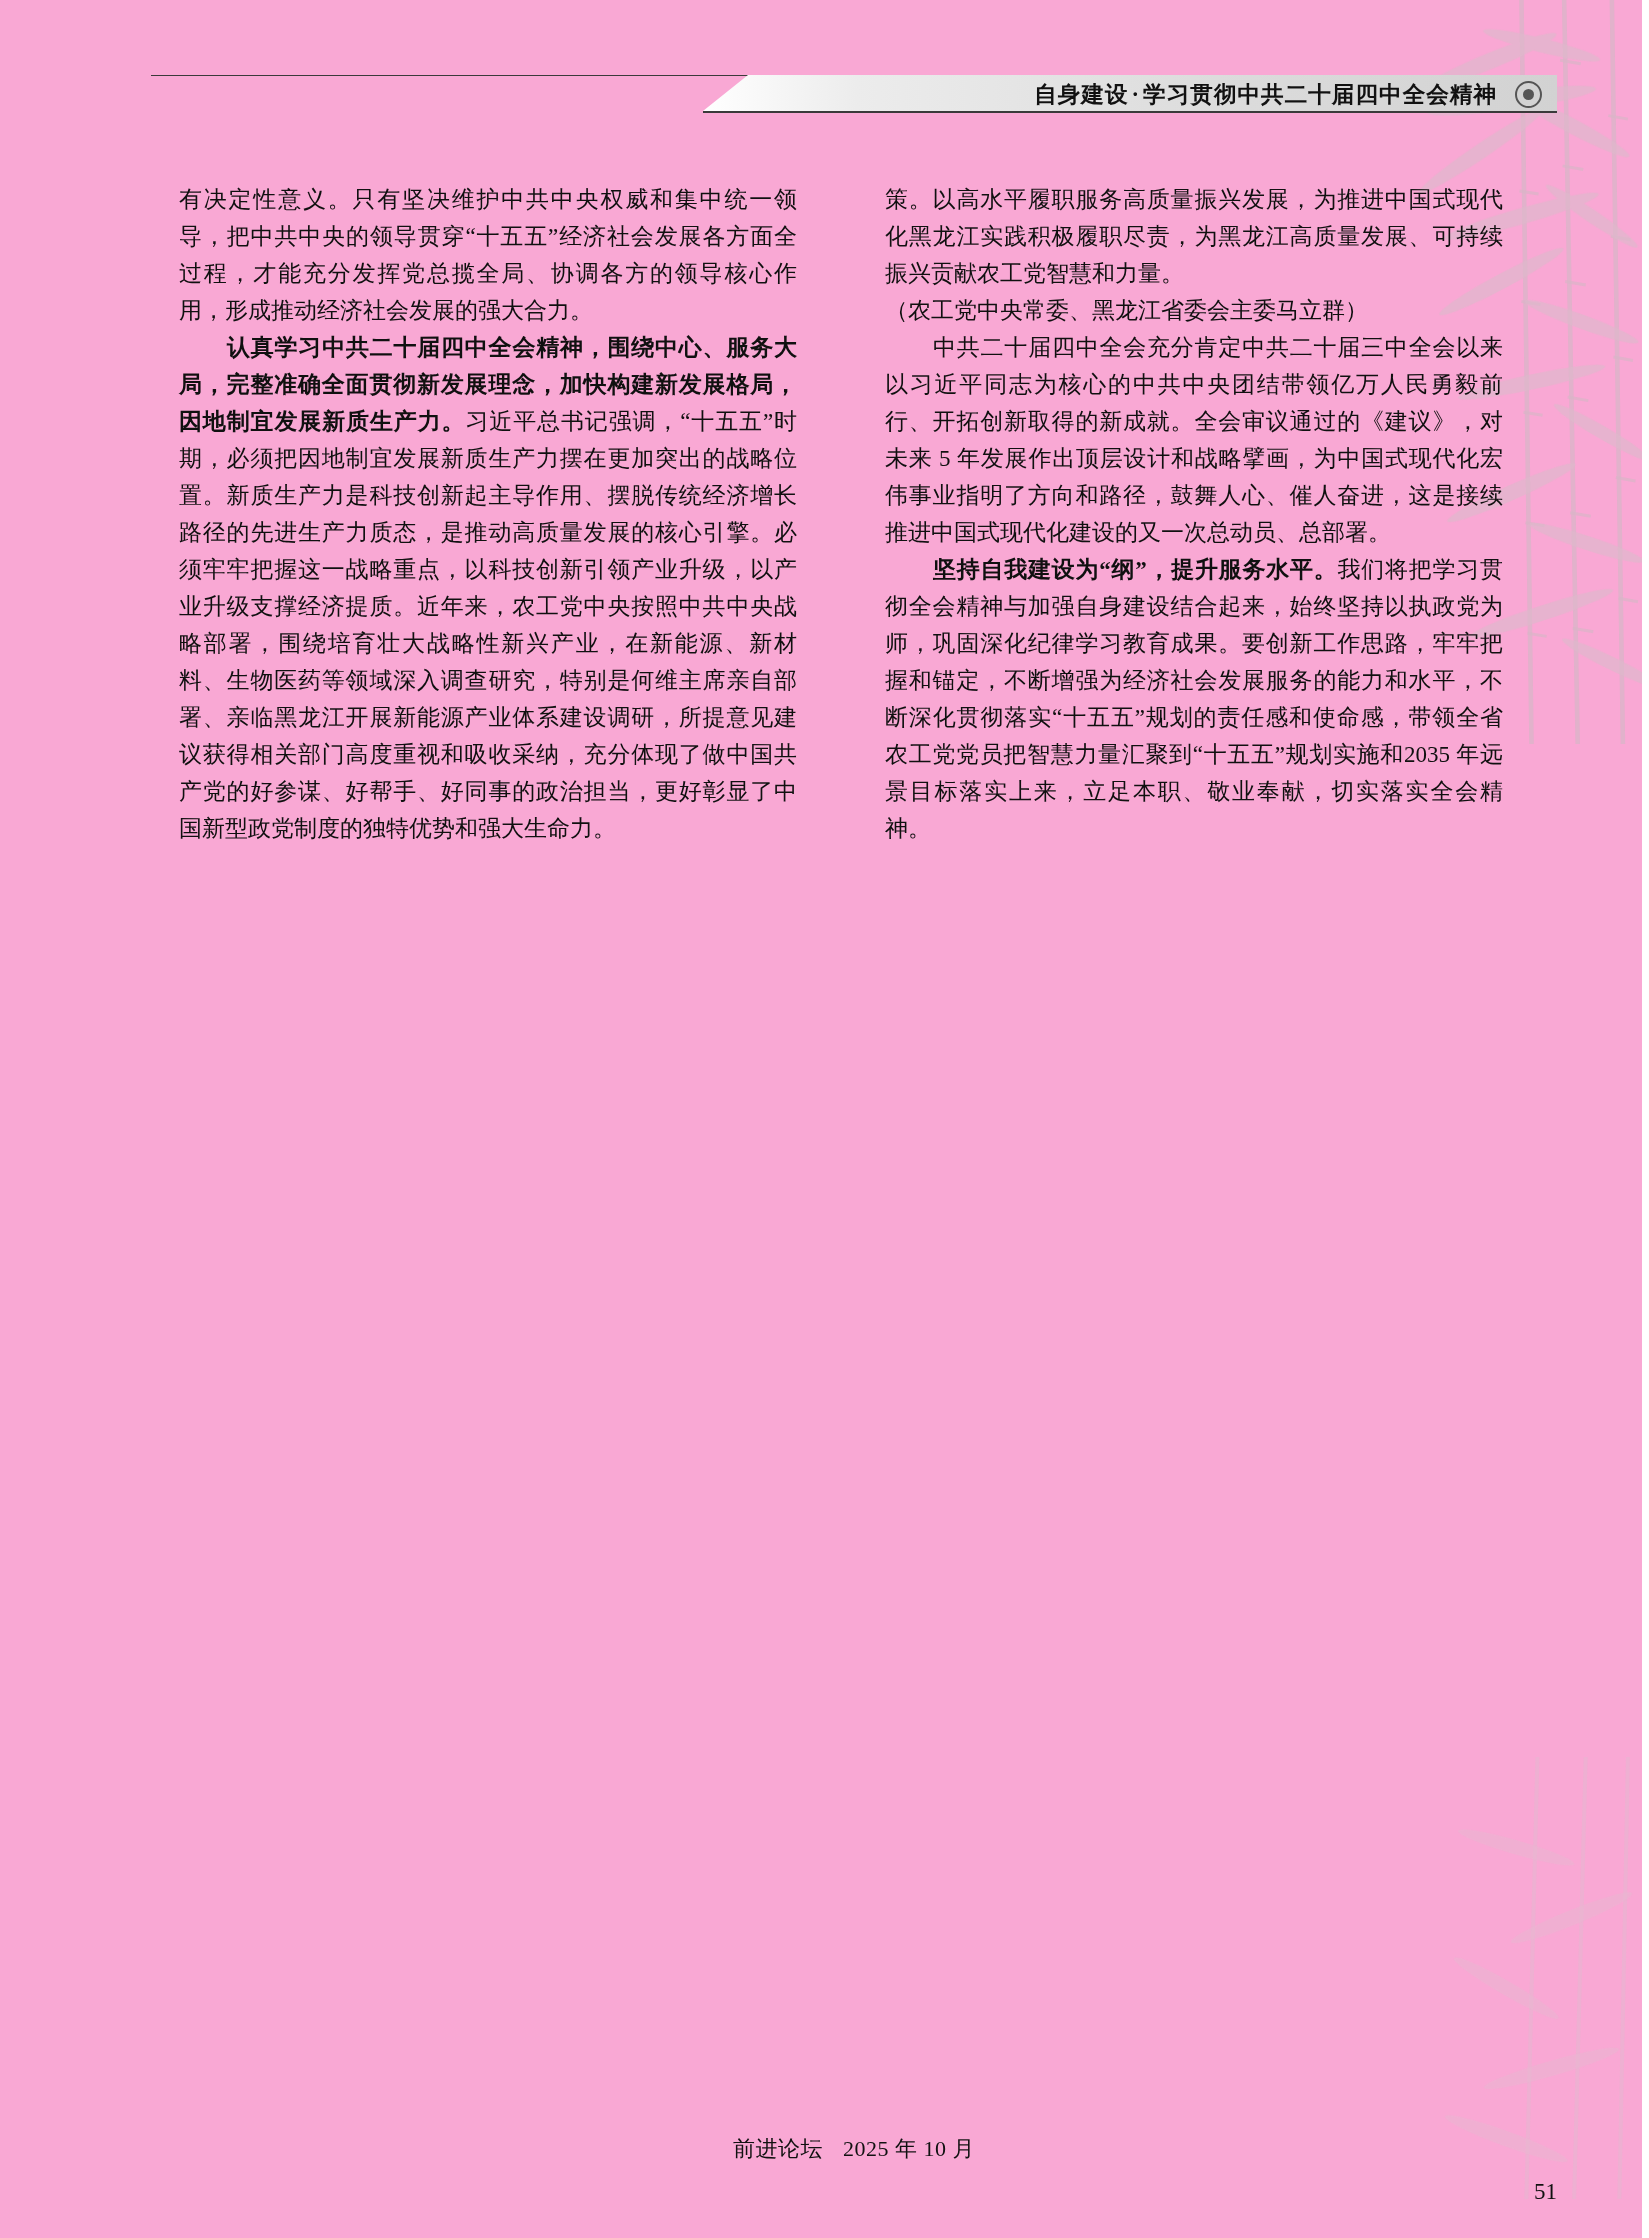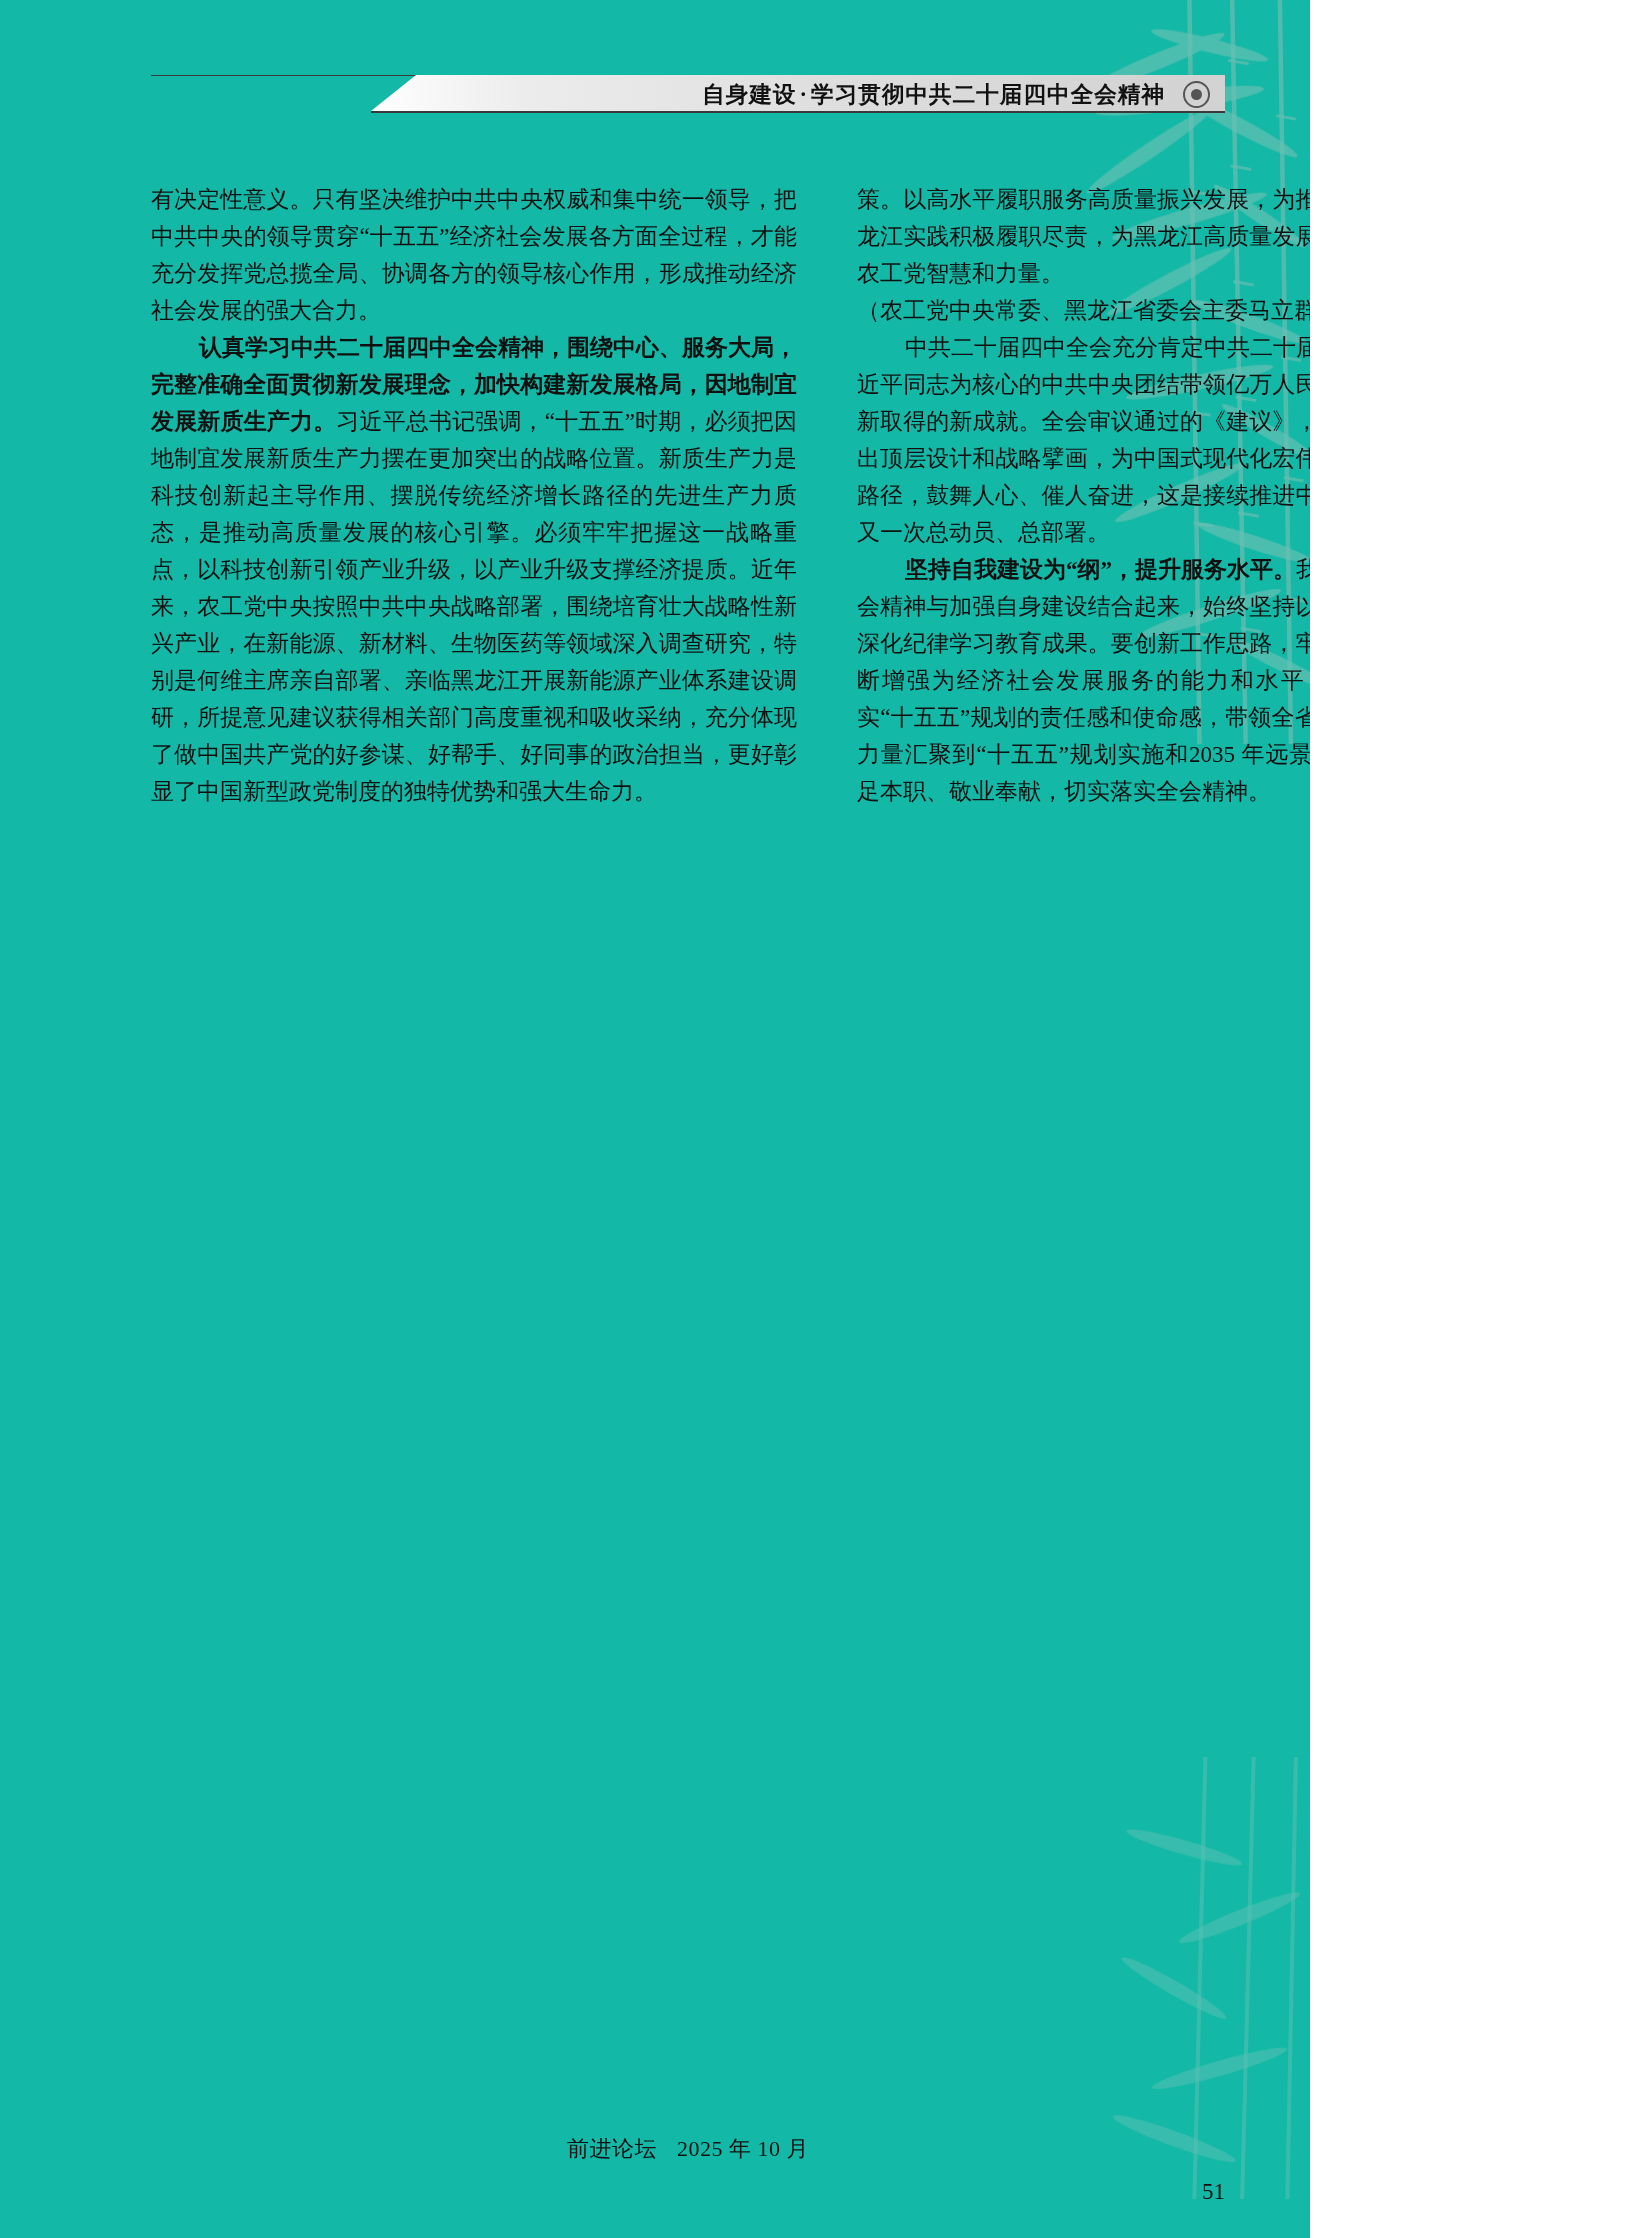--- a/index.html
+++ b/index.html
@@ -5,23 +5,23 @@
   html, body {
     margin: 0;
     padding: 0;
     background: #ffffff;
   }
   body {
     font-family: "Liberation Serif", "DejaVu Serif", serif;
   }
   .page {
     position: relative;
-    width: 1310px;
+    width: 1642px;
     height: 2239px;
-    background: #14b8a6;
+    background: #f9a8d4;
     overflow: hidden;
   }
 
   
   .bamboo {
     position: absolute;
     top: 0;
     right: 0;
     width: 452px;
     height: 754px;
@@ -113,20 +113,21 @@
   .columns {
     position: absolute;
     top: 181px;
     left: 151px;
     width: 1352px;
     display: flex;
     gap: 60px;
   }
   .col {
     width: 646px;
+    margin-left: 28px;
   }
 
   p.body {
     margin: 0;
     font-size: 23px;
     line-height: 37px;
     color: #101010;
     text-align: justify;
     text-justify: inter-ideograph;
     letter-spacing: 0px;

